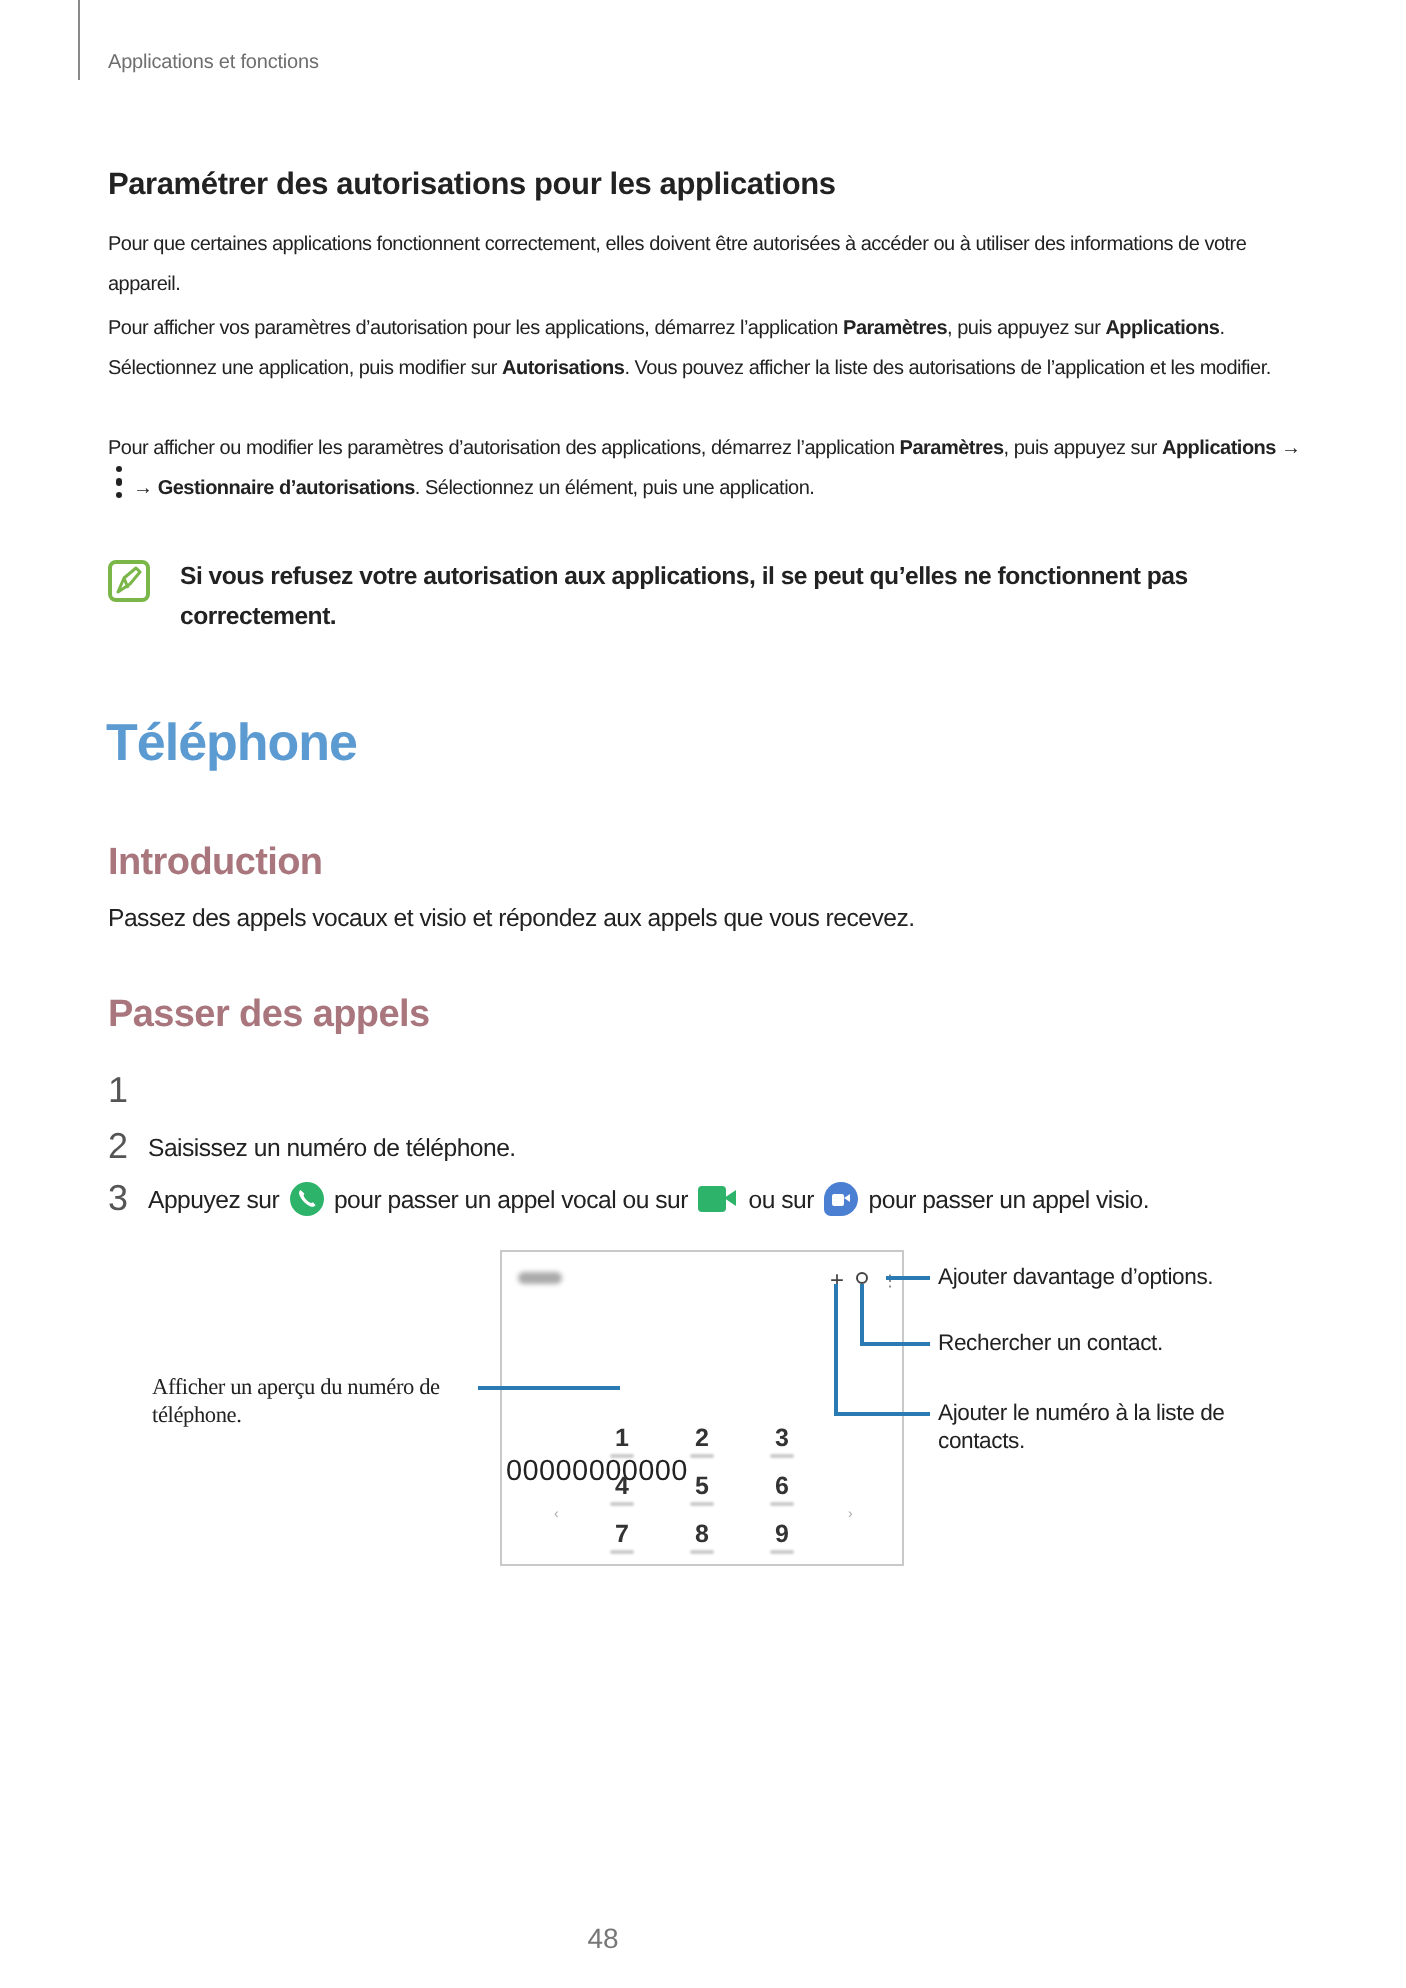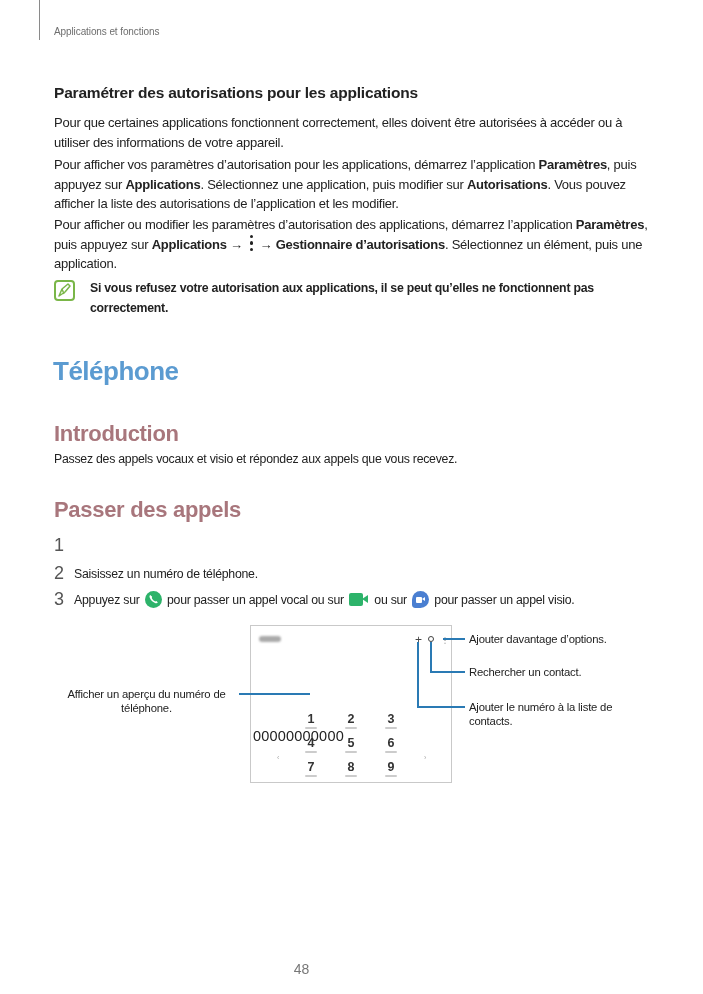--- a/index.html
+++ b/index.html
@@ -4,36 +4,36 @@
 <style>
   * { box-sizing: border-box; margin: 0; padding: 0; }
   html, body { width: 703px; height: 994px; background: #ffffff; overflow: hidden; }
   body { position: relative; font-family: "Liberation Sans", sans-serif; color: #222; }
 
   .margin-rule { position: absolute; left: 39px; top: 0; width: 1px; height: 40px; background: #8a8a8a; }
   .running-head { position: absolute; left: 54px; top: 26px; font-size: 10px; color: #6e6e6e; letter-spacing: -0.1px; }
 
   .h3 { position: absolute; left: 54px; top: 84px; font-size: 15.5px; font-weight: bold; color: #222; letter-spacing: -0.2px; }
 
-  .para { position: absolute; left: 54px; width: 600px; font-size: 13px; line-height: 19.5px; color: #222; letter-spacing: -0.25px; }
+  .para { position: absolute; left: 54px; width: 600px; font-size: 10px; line-height: 19.5px; color: #222; letter-spacing: -0.25px; }
   .para b { font-weight: bold; }
   .p1 { top: 113px; }
   .p2 { top: 155px; }
   .p3 { top: 215px; }
 
   .kebab { display: inline-block; width: 6px; height: 15px; vertical-align: -3px; position: relative; margin: 0 2px; }
   .kebab i { position: absolute; left: 1.5px; width: 3.5px; height: 3.5px; background: #222; border-radius: 50%; }
   .kebab i:nth-child(1) { top: -2px; } .kebab i:nth-child(2) { top: 4.5px; } .kebab i:nth-child(3) { top: 11px; }
 
   .note-icon { position: absolute; left: 54px; top: 280px; width: 21px; height: 21px; border: 2.5px solid #7ab648; border-radius: 4px; }
   .note-icon svg { position: absolute; left: 1px; top: 1px; }
   .note { position: absolute; left: 90px; top: 279px; width: 520px; font-size: 12.3px; line-height: 19.5px; letter-spacing: -0.25px; font-weight: bold; }
 
   .h1 { position: absolute; left: 53px; top: 356px; font-size: 26px; font-weight: bold; color: #5b9bd1; letter-spacing: -0.5px; }
-  .h2 { position: absolute; left: 54px; font-size: 22px; font-weight: bold; color: #a8767c; letter-spacing: -0.3px; }
+  .h2 { position: absolute; left: 54px; font-size: 19px; font-weight: bold; color: #a8767c; letter-spacing: -0.3px; }
   .h2-intro { top: 421px; }
   .h2-call { top: 497px; }
   .intro-text { position: absolute; left: 54px; top: 452px; font-size: 12.3px; letter-spacing: -0.25px; }
 
   .step { position: absolute; left: 54px; font-size: 12.3px; letter-spacing: -0.25px; display: flex; align-items: center; }
   .step-num { font-size: 18px; color: #555; width: 20px; font-weight: normal; }
   .s1 { top: 535px; } .s2 { top: 563px; } .s3 { top: 589px; }
   .icon-call { display: inline-block; width: 17px; height: 17px; background: #2db36a; border-radius: 50%; vertical-align: -4px; position: relative; margin: 0 2px; }
   .icon-video { display: inline-block; width: 20px; height: 13px; position: relative; vertical-align: -2px; margin: 0 2px; }
   .icon-video .body { position: absolute; left: 0; top: 0; width: 14px; height: 13px; background: #2db36a; border-radius: 2px; }
@@ -52,21 +52,21 @@
   .key { text-align: center; font-size: 12.5px; font-weight: bold; color: #333; position: relative; height: 16px; }
   .key::after { content: ""; position: absolute; left: 50%; top: 15px; margin-left: -6px; width: 12px; height: 2px; background: #ccc; border-radius: 1px; filter: blur(0.5px); }
   .ph-arrow-l { position: absolute; left: 26px; top: 128px; font-size: 7px; color: #aaa; }
   .ph-arrow-r { position: absolute; left: 173px; top: 128px; font-size: 7px; color: #aaa; }
 
   .callout-line { position: absolute; background: #2a7ab4; }
   .callout { position: absolute; font-size: 11.3px; line-height: 14px; color: #222; letter-spacing: -0.2px; }
   .c-more { left: 469px; top: 632px; }
   .c-search { left: 469px; top: 665px; text-align: right; }
   .c-add { left: 469px; top: 700px; width: 160px; }
-  .c-preview { left: 60px; top: 687px; width: 173px; text-align: center; }
+  .c-preview { left: 76px; top: 687px; width: 173px; text-align: left; font-family: Liberation Serif, serif; }
 
   .page-num { position: absolute; left: 0; width: 603px; top: 961px; text-align: center; font-size: 14px; color: #777; }
 </style>
 </head>
 <body>
 
 <div class="margin-rule"></div>
 <div class="running-head">Applications et fonctions</div>
 
 <div class="h3">Paramétrer des autorisations pour les applications</div>

